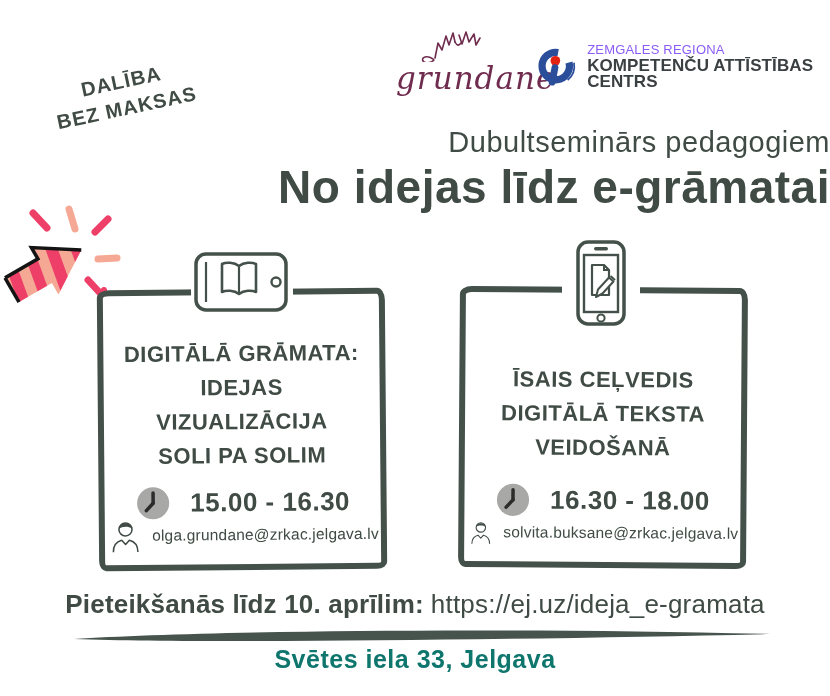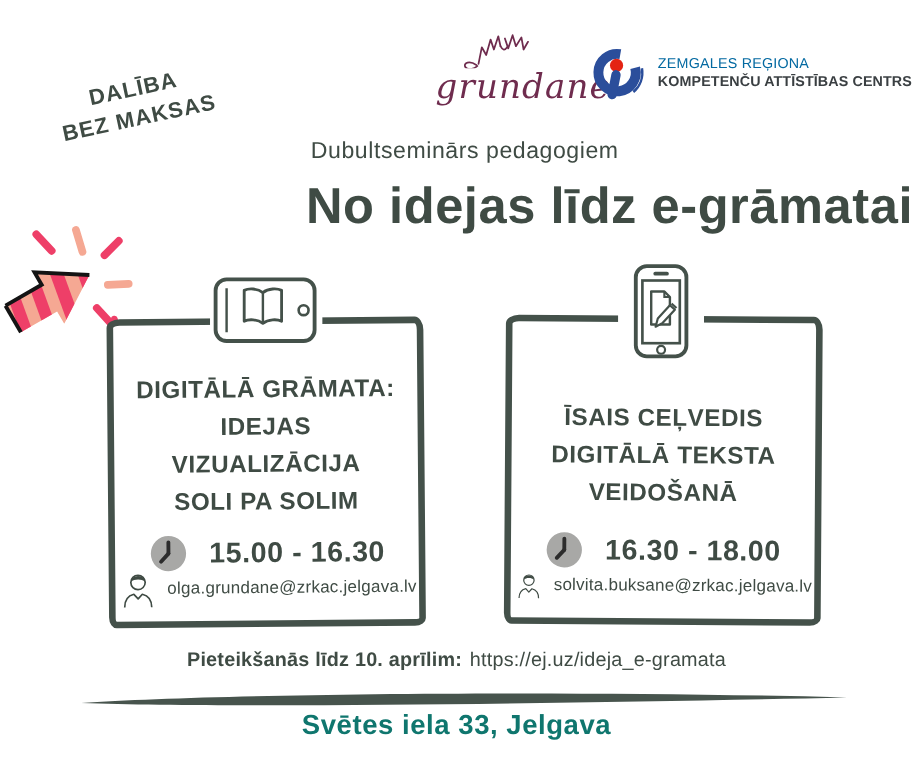--- a/index.html
+++ b/index.html
@@ -16,25 +16,25 @@
   }
   
   .logo-jelgava{position:absolute;left:396px;top:28px;width:126px;height:68px;text-align:center;}
   .logo-jelgava .script{
     font-family:"DejaVu Serif","Liberation Serif",serif;font-style:italic;
     font-size:31px;color:#6f2c4e;margin-top:-6px;letter-spacing:1px;
   }
   
   .logo-zrkac{position:absolute;left:534px;top:38px;display:flex;align-items:center;gap:8px;}
   .zrkac-text{display:flex;flex-direction:column;justify-content:center;line-height:16px;}
-  .zrkac-line1{font-size:13px;color:#0369a1;letter-spacing:0.2px;}
-  .zrkac-line2{font-size:13px;color:#3a3f42;font-weight:bold;letter-spacing:0.1px;}
-  
-  .subtitle{position:absolute;left:15px;right:0;top:126px;text-align:center;
-    font-size:21px;color:#3f4b44;letter-spacing:0.5px;}
+  .zrkac-line1{font-size:13px;color:#8b5cf6;letter-spacing:0.2px;}
+  .zrkac-line2{font-size:17px;color:#3a3f42;font-weight:bold;letter-spacing:0.1px;}
+  
+  .subtitle{position:absolute;left:15px;right:0;top:126px;text-align:right;
+    font-size:29px;color:#3f4b44;letter-spacing:0.5px;}
   .title{position:absolute;left:15px;right:0;top:160px;text-align:right;
     font-size:46px;font-weight:bold;color:#3f4b44;letter-spacing:0.5px;}
   .date{position:absolute;left:15px;right:0;top:224px;text-align:center;
     font-size:27px;font-weight:bold;color:#3f4b44;}
   
   .arrow-deco{position:absolute;left:0;top:196px;}
   
   .session-box{
     position:absolute;width:276px;height:269px;border:6px solid #44514a;
     border-radius:12px 8px 10px 7px / 8px 12px 7px 10px;background:#fff;
@@ -50,21 +50,21 @@
   .time-text{font-size:26px;font-weight:bold;letter-spacing:0.5px;color:#3f4b44;}
   .email-row{position:absolute;left:6px;right:2px;top:218px;display:flex;
     align-items:center;gap:12px;}
   .email-text{font-size:15.5px;color:#3f4b44;letter-spacing:0.2px;}
   
   .box-icon{position:absolute;background:#ffffff;}
   .icon-tablet{left:191px;top:251px;}
   .icon-phone{left:562px;top:239px;}
   
   .register{position:absolute;left:0;right:0;top:589px;text-align:center;
-    font-size:18px;color:#3f4b44;letter-spacing:0.2px;}
+    font-size:26px;color:#3f4b44;letter-spacing:0.2px;}
   .register .lbl{font-weight:bold;margin-right:7px;}
   .divider{position:absolute;left:70px;top:626px;}
   .address{position:absolute;left:0;right:0;top:645px;text-align:center;
     font-size:25px;font-weight:bold;color:#0f766e;letter-spacing:0.5px;}
 </style>
 </head>
 <body>
 
 <div class="poster">
 

